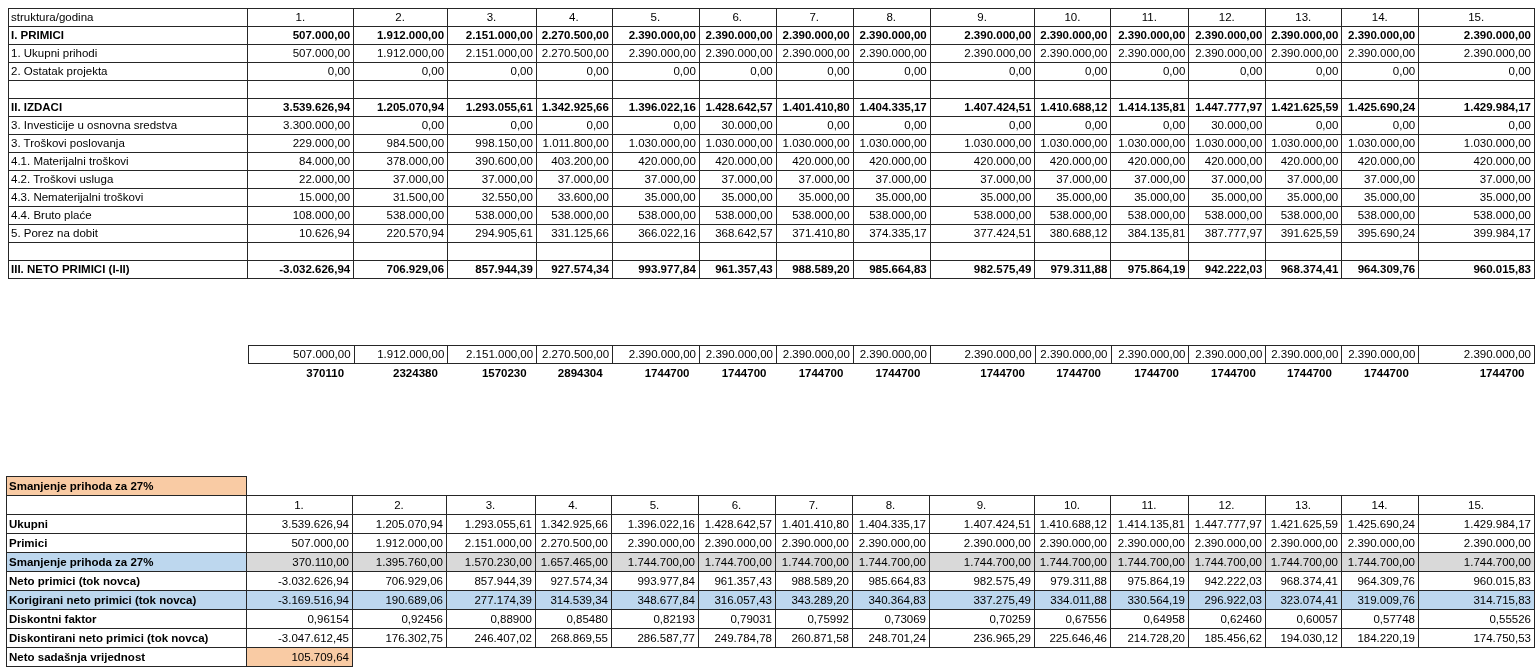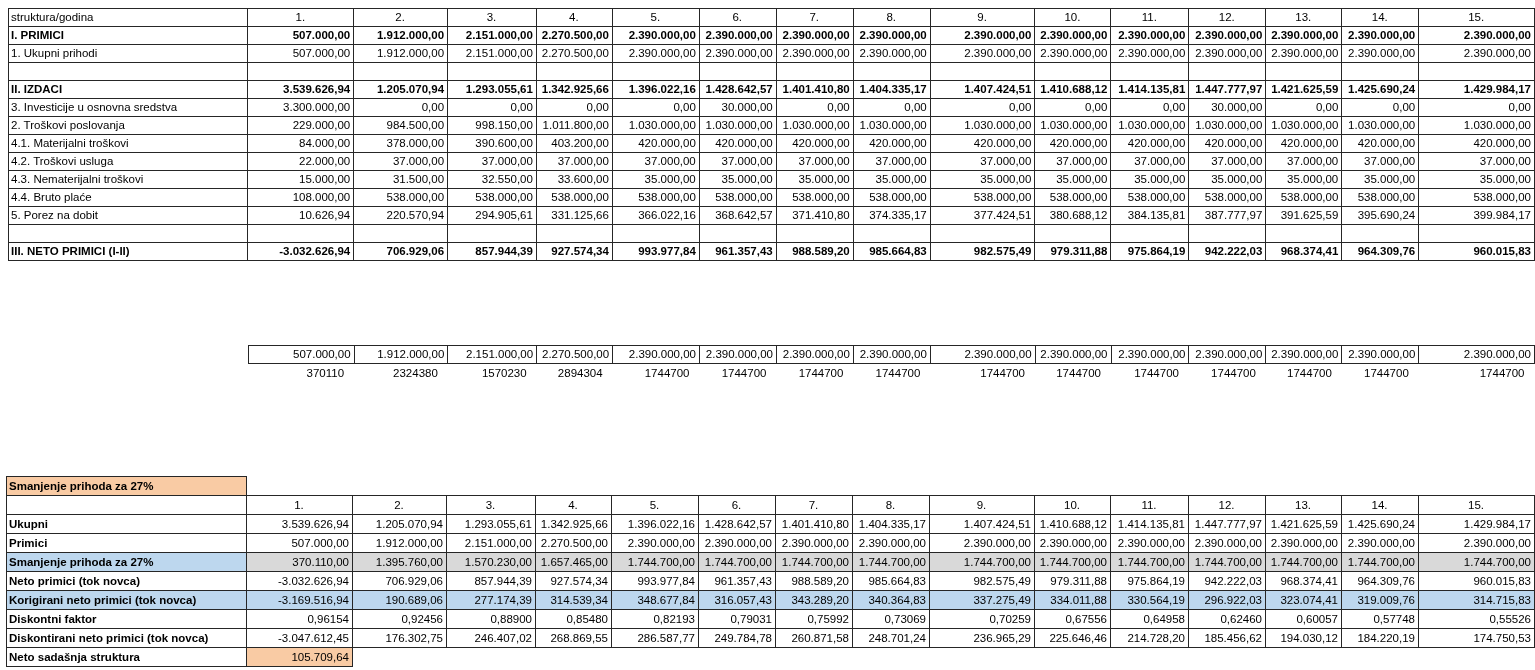--- a/index.html
+++ b/index.html
@@ -25,21 +25,21 @@
   td.num{text-align:right;}
   td.center{text-align:center;}
   td.b{font-weight:bold;}
   td.nb{border:none;background:transparent;}
   td.plain{border:none;background:transparent;padding-right:10px;}
   td.bg-orange{background:#f9cba4;}
   td.bg-blue{background:#bdd7ee;}
   td.bg-gray{background:#d9d9d9;}
   #top-table{position:absolute;left:8px;top:8px;}
   #middle-table{position:absolute;left:248px;top:345px;}
-  #middle-table td.plain{height:18px;line-height:18px;}
+  #middle-table td.plain{height:18px;line-height:18px;font-weight:bold;}
   #bottom-table{position:absolute;left:6px;top:476px;}
   #bottom-table td{height:18px;line-height:18px;}
 </style>
 </head>
 <body>
 
 <div class="sheet">
   <table id="top-table">
       <colgroup>
         <col style="width: 240px;">
@@ -108,20 +108,38 @@
           <td class="num">2.390.000,00</td>
           <td class="num">2.390.000,00</td>
           <td class="num">2.390.000,00</td>
           <td class="num">2.390.000,00</td>
           <td class="num">2.390.000,00</td>
           <td class="num">2.390.000,00</td>
           <td class="num">2.390.000,00</td>
           <td class="num">2.390.000,00</td>
         </tr>
         <tr>
+          <td>2. Ostatak projekta</td>
+          <td class="num">0,00</td>
+          <td class="num">0,00</td>
+          <td class="num">0,00</td>
+          <td class="num">0,00</td>
+          <td class="num">0,00</td>
+          <td class="num">0,00</td>
+          <td class="num">0,00</td>
+          <td class="num">0,00</td>
+          <td class="num">0,00</td>
+          <td class="num">0,00</td>
+          <td class="num">0,00</td>
+          <td class="num">0,00</td>
+          <td class="num">0,00</td>
+          <td class="num">0,00</td>
+          <td class="num">0,00</td>
+        </tr>
+        <tr>
           <td></td>
           <td class="num"></td>
           <td class="num"></td>
           <td class="num"></td>
           <td class="num"></td>
           <td class="num"></td>
           <td class="num"></td>
           <td class="num"></td>
           <td class="num"></td>
           <td class="num"></td>
@@ -162,21 +180,21 @@
           <td class="num">0,00</td>
           <td class="num">0,00</td>
           <td class="num">0,00</td>
           <td class="num">0,00</td>
           <td class="num">30.000,00</td>
           <td class="num">0,00</td>
           <td class="num">0,00</td>
           <td class="num">0,00</td>
         </tr>
         <tr>
-          <td>2. Troškovi poslovanja</td>
+          <td>3. Troškovi poslovanja</td>
           <td class="num">229.000,00</td>
           <td class="num">984.500,00</td>
           <td class="num">998.150,00</td>
           <td class="num">1.011.800,00</td>
           <td class="num">1.030.000,00</td>
           <td class="num">1.030.000,00</td>
           <td class="num">1.030.000,00</td>
           <td class="num">1.030.000,00</td>
           <td class="num">1.030.000,00</td>
           <td class="num">1.030.000,00</td>
@@ -545,21 +563,21 @@
           <td class="num">248.701,24</td>
           <td class="num">236.965,29</td>
           <td class="num">225.646,46</td>
           <td class="num">214.728,20</td>
           <td class="num">185.456,62</td>
           <td class="num">194.030,12</td>
           <td class="num">184.220,19</td>
           <td class="num">174.750,53</td>
         </tr>
         <tr>
-          <td class="b">Neto sadašnja struktura</td>
+          <td class="b">Neto sadašnja vrijednost</td>
           <td class="num bg-orange">105.709,64</td>
           <td class="nb"></td>
           <td class="nb"></td>
           <td class="nb"></td>
           <td class="nb"></td>
           <td class="nb"></td>
           <td class="nb"></td>
           <td class="nb"></td>
           <td class="nb"></td>
           <td class="nb"></td>

